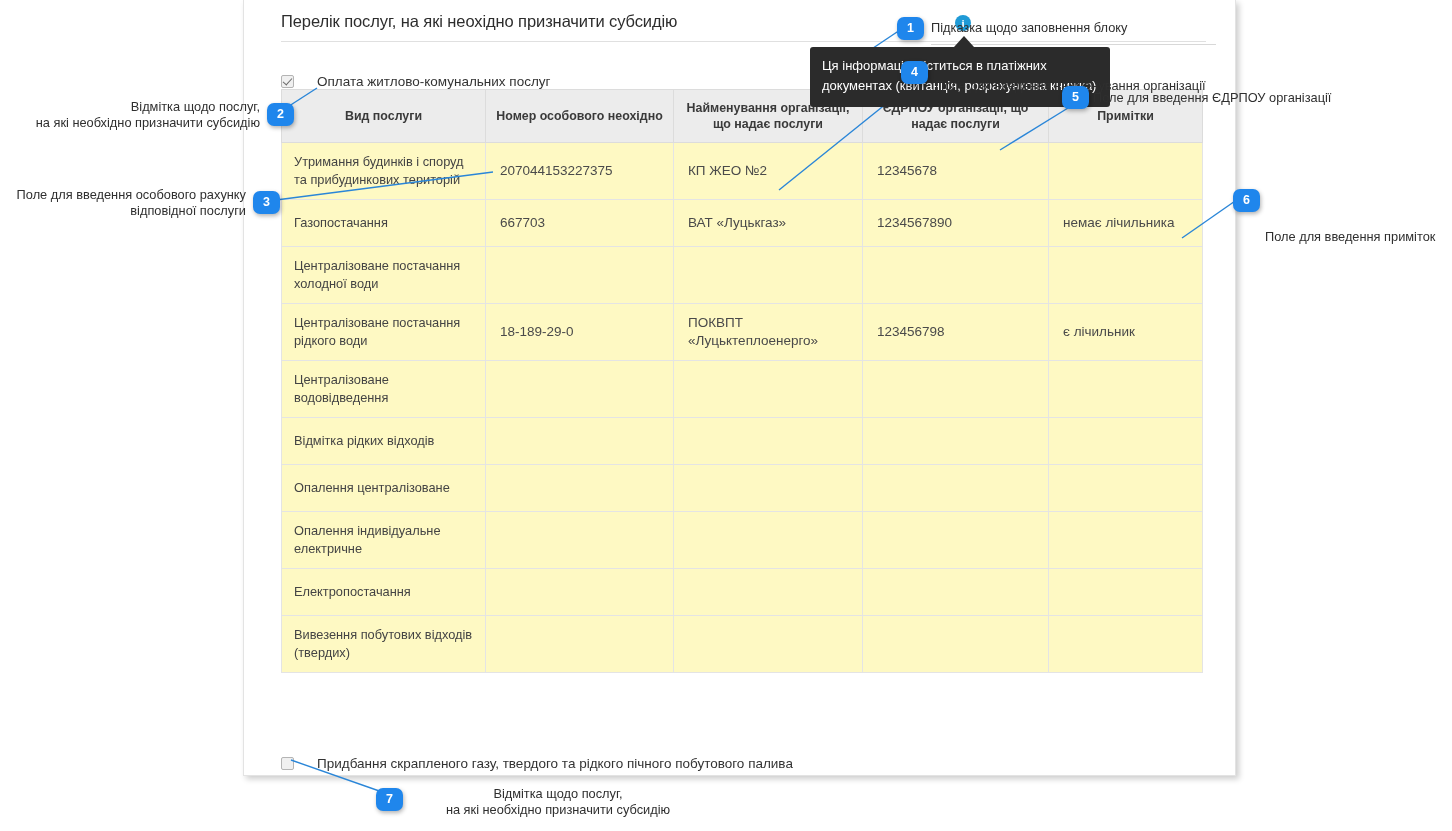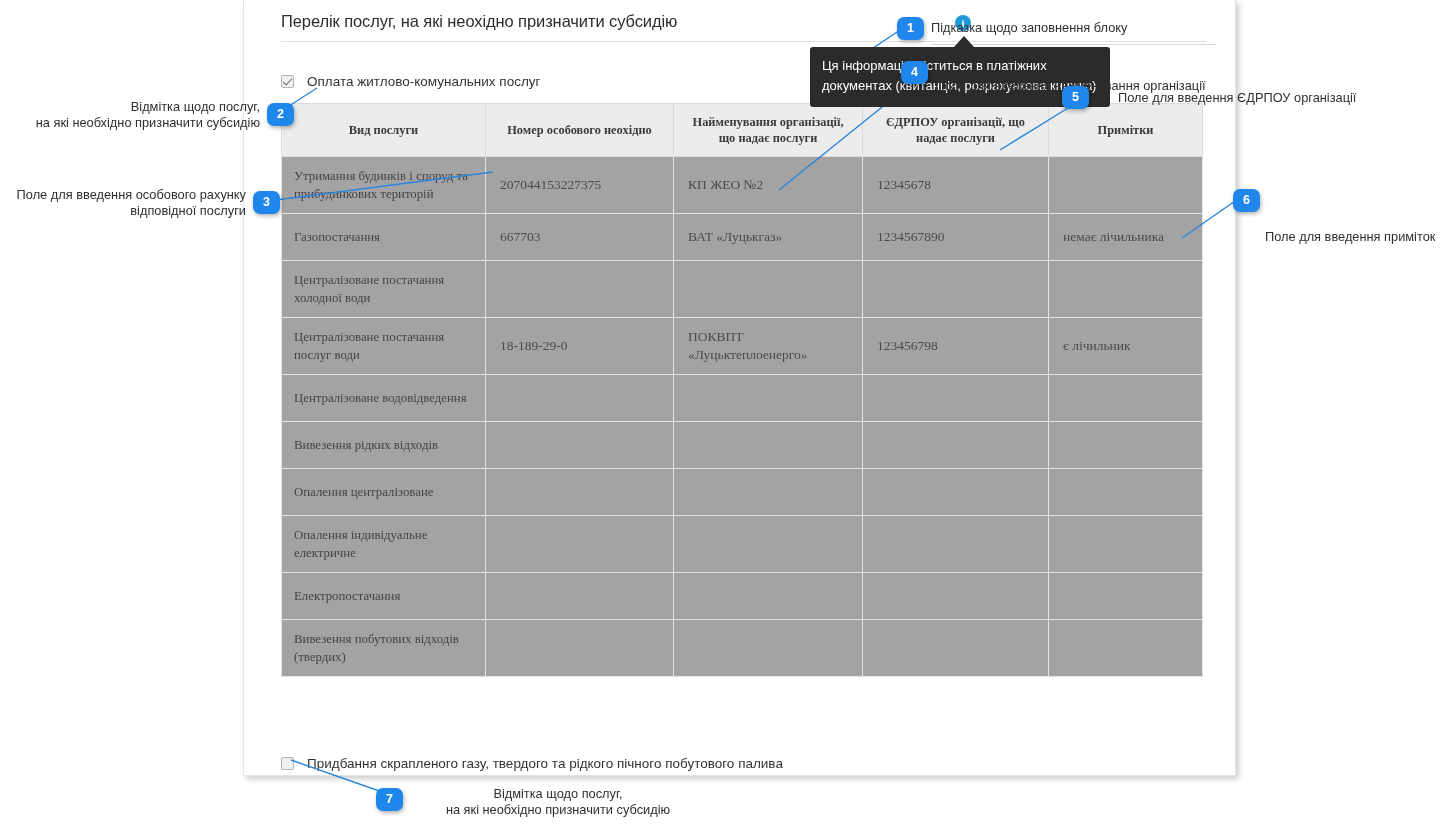--- a/index.html
+++ b/index.html
@@ -92,21 +92,21 @@
     border-right: 10px solid transparent;
     border-bottom: 11px solid #2b2b2b;
     z-index: 31;
   }
 
   
   .cb-row {
     position: absolute;
     display: flex;
     align-items: center;
-    gap: 13px;
+    gap: 23px;
   }
   .cb-row.top { left: 281px; top: 74px; }
   .cb-row.bottom { left: 281px; top: 748px; margin-top: 8px; }
 
   .cbox {
     width: 13px;
     height: 13px;
     box-sizing: border-box;
     border: 1px solid #b4b4b4;
     background: #f0f0f0;
@@ -129,26 +129,25 @@
   .cb-label {
     font-size: 13.5px;
     color: #333333;
     white-space: nowrap;
   }
 
   
   .svc-table {
     position: absolute;
     left: 281px;
-    top: 103px;
+    top: 89px;
     width: 921px;
     border-collapse: collapse;
     table-layout: fixed;
-    background: #a3a3a3;
-    font-family: Liberation Serif, serif;
+    background: #fef9c3;
   }
   .svc-table th {
     background: #ececec;
     border: 1px solid #dcdcdc;
     font-size: 12.4px;
     font-weight: bold;
     color: #3a3a3a;
     padding: 9px 6px;
     line-height: 16px;
     height: 53px;
@@ -302,35 +301,35 @@
           <td class="c-note">немає лічильника</td>
         </tr>
         <tr>
           <td class="c-name">Централізоване постачання холодної води</td>
           <td class="c-acct"></td>
           <td class="c-org"></td>
           <td class="c-edrpou"></td>
           <td class="c-note"></td>
         </tr>
         <tr>
-          <td class="c-name">Централізоване постачання послуг води</td>
+          <td class="c-name">Централізоване постачання рідкого води</td>
           <td class="c-acct">18-189-29-0</td>
           <td class="c-org">ПОКВПТ «Луцьктеплоенерго»</td>
           <td class="c-edrpou">123456798</td>
           <td class="c-note">є лічильник</td>
         </tr>
         <tr>
           <td class="c-name">Централізоване водовідведення</td>
           <td class="c-acct"></td>
           <td class="c-org"></td>
           <td class="c-edrpou"></td>
           <td class="c-note"></td>
         </tr>
         <tr>
-          <td class="c-name">Вивезення рідких відходів</td>
+          <td class="c-name">Відмітка рідких відходів</td>
           <td class="c-acct"></td>
           <td class="c-org"></td>
           <td class="c-edrpou"></td>
           <td class="c-note"></td>
         </tr>
         <tr>
           <td class="c-name">Опалення централізоване</td>
           <td class="c-acct"></td>
           <td class="c-org"></td>
           <td class="c-edrpou"></td>
@@ -372,21 +371,21 @@
   <div class="badge" style="left:267px; top:103px;">2</div>
   <div class="ann-text right" style="left:0px; top:99px; width:260px;"><span>Відмітка щодо послуг,</span><br><span>на які необхідно призначити субсидію</span></div>
 
   <div class="badge" style="left:253px; top:191px;">3</div>
   <div class="ann-text right" style="left:0px; top:187px; width:246px;"><span>Поле для введення особового рахунку</span><br><span>відповідної послуги</span></div>
 
   <div class="badge" style="left:901px; top:61px;">4</div>
   <div class="ann-text" style="left:935px; top:78px;">Поле для введення найменування організації</div>
 
   <div class="badge" style="left:1062px; top:86px;">5</div>
-  <div class="ann-text" style="left:1093px; top:90px;margin-left:25px;">Поле для введення ЄДРПОУ організації</div>
+  <div class="ann-text" style="left:1093px; top:90px;">Поле для введення ЄДРПОУ організації</div>
 
   <div class="badge" style="left:1233px; top:189px;">6</div>
   <div class="ann-text" style="left:1265px; top:193px;margin-top:36px;">Поле для введення приміток</div>
 
   <div class="badge" style="left:376px; top:788px;">7</div>
   <div class="ann-text center" style="left:413px; top:786px; width:290px;"><span>Відмітка щодо послуг,</span><br><span>на які необхідно призначити субсидію</span></div>
 
 </div>
 
 </body></html>

